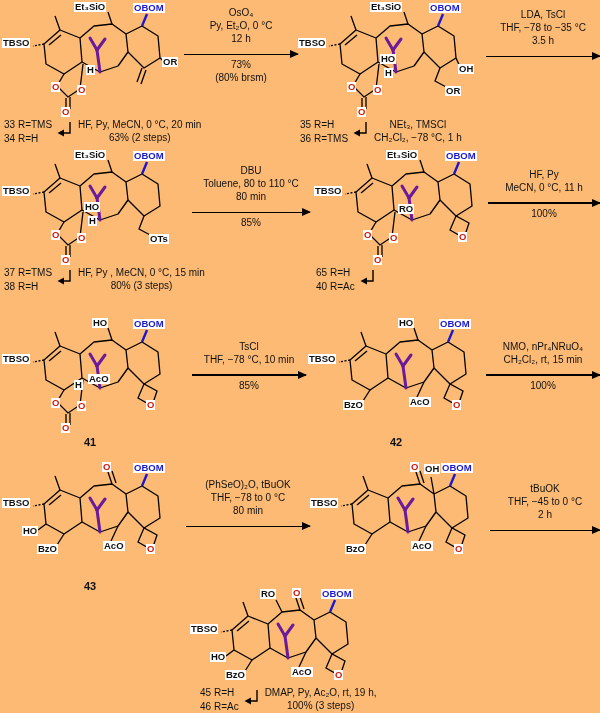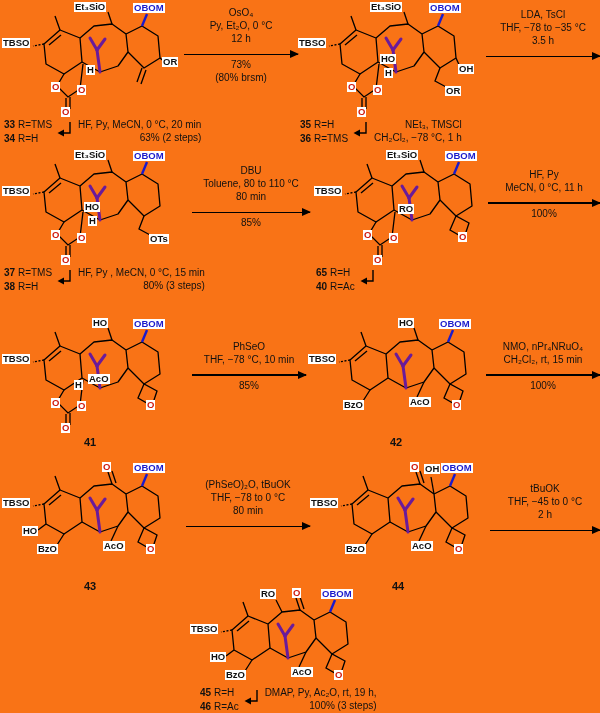--- a/index.html
+++ b/index.html
@@ -1,34 +1,34 @@
 <!DOCTYPE html>
 <html><head>
 <meta charset="utf-8">
 <style>
   html,body{margin:0;padding:0;background:#fff;}
-  .canvas{position:relative;width:600px;height:713px;background:#f97316;overflow:hidden;
+  .canvas{position:relative;width:600px;height:713px;background:#fdba74;overflow:hidden;
           font-family:"Liberation Sans",sans-serif;color:#111;}
   .mol{position:absolute;width:180px;height:124px;}
   .mol svg{position:absolute;left:0;top:0;overflow:visible;}
   .bond{fill:none;stroke:#000;stroke-width:1.3;}
   .atom{position:absolute;font-size:9.5px;line-height:1;background:#fff;padding:0 1px;
         white-space:nowrap;font-weight:600;}
   .atom.blue{color:#1a1acc;font-weight:bold;}
   .atom.red{color:#cf1a0f;}
   .arrowblk{position:absolute;text-align:center;}
   .rline{font-size:10px;line-height:1.32;white-space:nowrap;}
   .harrow{position:relative;height:1.6px;background:#000;margin:8px 0 3px;}
   .harrow::after{content:"";position:absolute;right:-1px;top:50%;transform:translateY(-50%);
         width:0;height:0;border-left:9px solid #000;border-top:4.5px solid transparent;
         border-bottom:4.5px solid transparent;}
   .crow{position:absolute;display:flex;gap:5px;align-items:flex-start;font-size:10px;line-height:1.35;}
-  .cline b{font-weight:bold;}
+  .cline b{font-weight:normal;}
   .cline{white-space:nowrap;}
-  .cconds .rline{text-align:right;}
+  .cconds .rline{text-align:center;}
   .hook{margin-top:3px;flex:0 0 auto;}
   .cnum{position:absolute;width:180px;text-align:center;font-weight:bold;font-size:11px;}
 </style>
 </head>
 <body>
 
 <div class="canvas">
 
   <svg width="0" height="0" style="position:absolute">
     <defs>
@@ -241,21 +241,21 @@
       <span class="atom" style="left: 2px; top: 36px;">TBSO</span>
       <span class="atom" style="left: 74px; top: 62px;">H</span>
       <span class="atom" style="left: 88px; top: 56px;">AcO</span>
       <span class="atom red" style="left: 146px; top: 82px;">O</span>
       <span class="atom red" style="left: 51px; top: 80px;">O</span>
       <span class="atom red" style="left: 77px; top: 83px;">O</span>
       <span class="atom red" style="left: 61px; top: 105px;">O</span>
     </div>
 
   <div class="arrowblk" style="left:192px;top:340px;width:114px">
-    <div class="rline">PhSeO</div>
+    <div class="rline">TsCl</div>
     <div class="rline">THF, −78 °C, 10 min</div>
     <div class="harrow"></div>
     <div class="rline">85%</div>
   </div>
 
   <div class="mol" style="left:306px;top:318px">
     <svg viewBox="0 0 180 124" width="180" height="124">
       <use href="#sym-core"></use>
         <use href="#sym-esters"></use>
         <use href="#sym-oxet"></use>
@@ -320,21 +320,20 @@
     </div>
 
   <div class="arrowblk" style="left:490px;top:482px;width:110px">
     <div class="rline">tBuOK</div>
     <div class="rline">THF, −45 to 0 °C</div>
     <div class="rline">2 h</div>
     <div class="harrow"></div>
   </div>
 
   <div class="cnum" style="left:0px;top:580px">43</div>
-  <div class="cnum" style="left:308px;top:580px">44</div>
 
   <div class="mol" style="left:188px;top:588px">
     <svg viewBox="0 0 180 124" width="180" height="124">
       <use href="#sym-core"></use>
         <use href="#sym-esters"></use>
         <use href="#sym-oxet"></use>
         <use href="#sym-ketone"></use>
       <path class="bond" d="M94 24 L88 12"></path>
       <path class="bond" d="M46 62 L38 68"></path>
     </svg>

